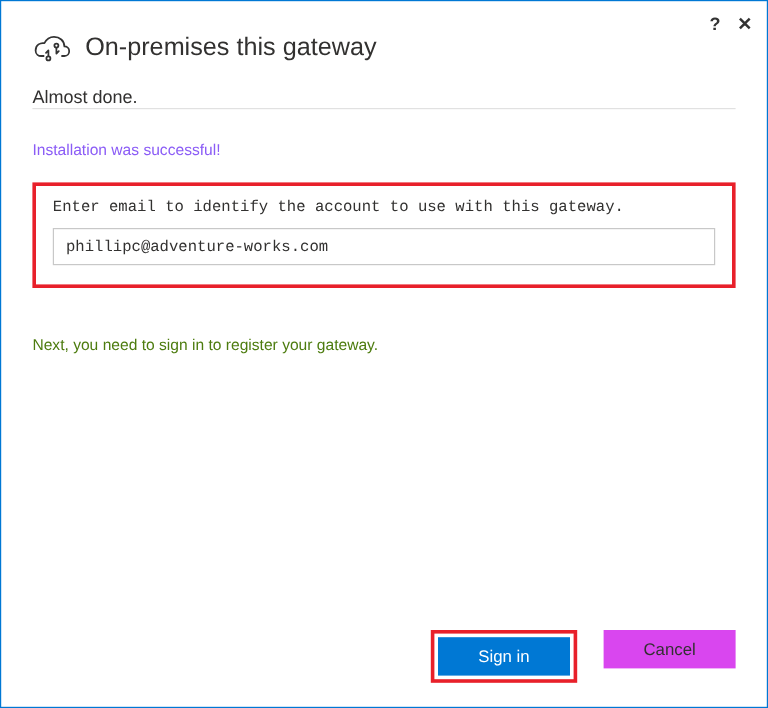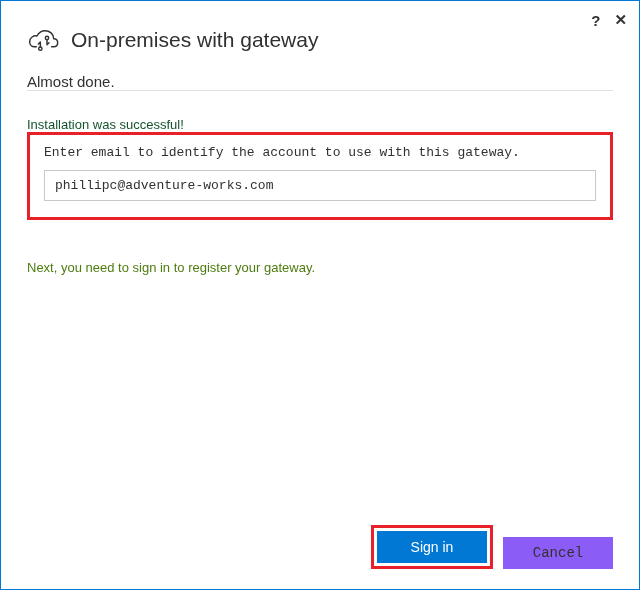--- a/index.html
+++ b/index.html
@@ -62,21 +62,22 @@
       font-size: 15px;
       color: #323130;
     }
     .divider {
       border: none;
       border-top: 1px solid #e1e1e1;
       margin-bottom: 26px;
     }
     .status-text {
       font-size: 13px;
-      color: #14532d;
+      color: #8b5cf6;
+      margin-bottom: 20px;
     }
     .email-section {
       border: 3px solid #e8202a;
       padding: 10px 14px 16px 14px;
       margin-bottom: 40px;
       font-family: Liberation Mono, monospace;
     }
     .email-label {
       font-size: 13px;
       color: #323130;
@@ -93,44 +94,43 @@
     }
     .next-text {
       font-size: 13px;
       color: #4d7c0f;
     }
     .footer {
       position: absolute;
       bottom: 20px;
       right: 26px;
       display: flex;
-      gap: 10px;
-      align-items: flex-end;
+      gap: 22px;
+      align-items: flex-start;
     }
     .primary-btn-wrap {
       border: 3px solid #e8202a;
       padding: 3px;
     }
     .btn {
       min-width: 110px;
       height: 32px;
       font-size: 14px;
       font-family: inherit;
       border: none;
       cursor: pointer;
       padding: 0 16px;
     }
     .btn-primary {
       background: #0078d4;
       color: #fff;
     }
     .btn-secondary {
-      background: #8b5cf6;
+      background: #d946ef;
       color: #323130;
-      font-family: Liberation Mono, monospace;
     }
   </style>
 </head>
 <body>
 
 <div class="window">
 
   <div class="titlebar-controls">
     <span class="help">?</span>
     <span class="close">✕</span>
@@ -139,21 +139,21 @@
   <div class="header">
     <span class="icon">
       <svg viewBox="0 0 48 36" fill="none" stroke="#333" stroke-width="2.2">
         <path d="M37 28 L40 28 C44 28 46 25 46 22 C46 18 43 16 40 16 C40 9 34 4 27 4 C21 4 17 8 15 12 C10 11 4 14 4 21 C4 26 8 28 11 28 L14 28" stroke-linecap="round" stroke-linejoin="round"></path>
         <path d="M20 28 L20 21 L17 24" stroke-linecap="round" stroke-linejoin="round"></path>
         <path d="M30 18 L30 25 L33 22" stroke-linecap="round" stroke-linejoin="round"></path>
         <circle cx="20" cy="31" r="2.5" fill="none"></circle>
         <circle cx="30" cy="15" r="2.5" fill="none"></circle>
       </svg>
     </span>
-    <div class="title">On-premises with gateway</div>
+    <div class="title">On-premises this gateway</div>
   </div>
 
   <div class="subtitle">Almost done.</div>
 
   <hr class="divider">
 
   <div class="status-text">Installation was successful!</div>
 
   <div class="email-section">
     <div class="email-label">Enter email to identify the account to use with this gateway.</div>

